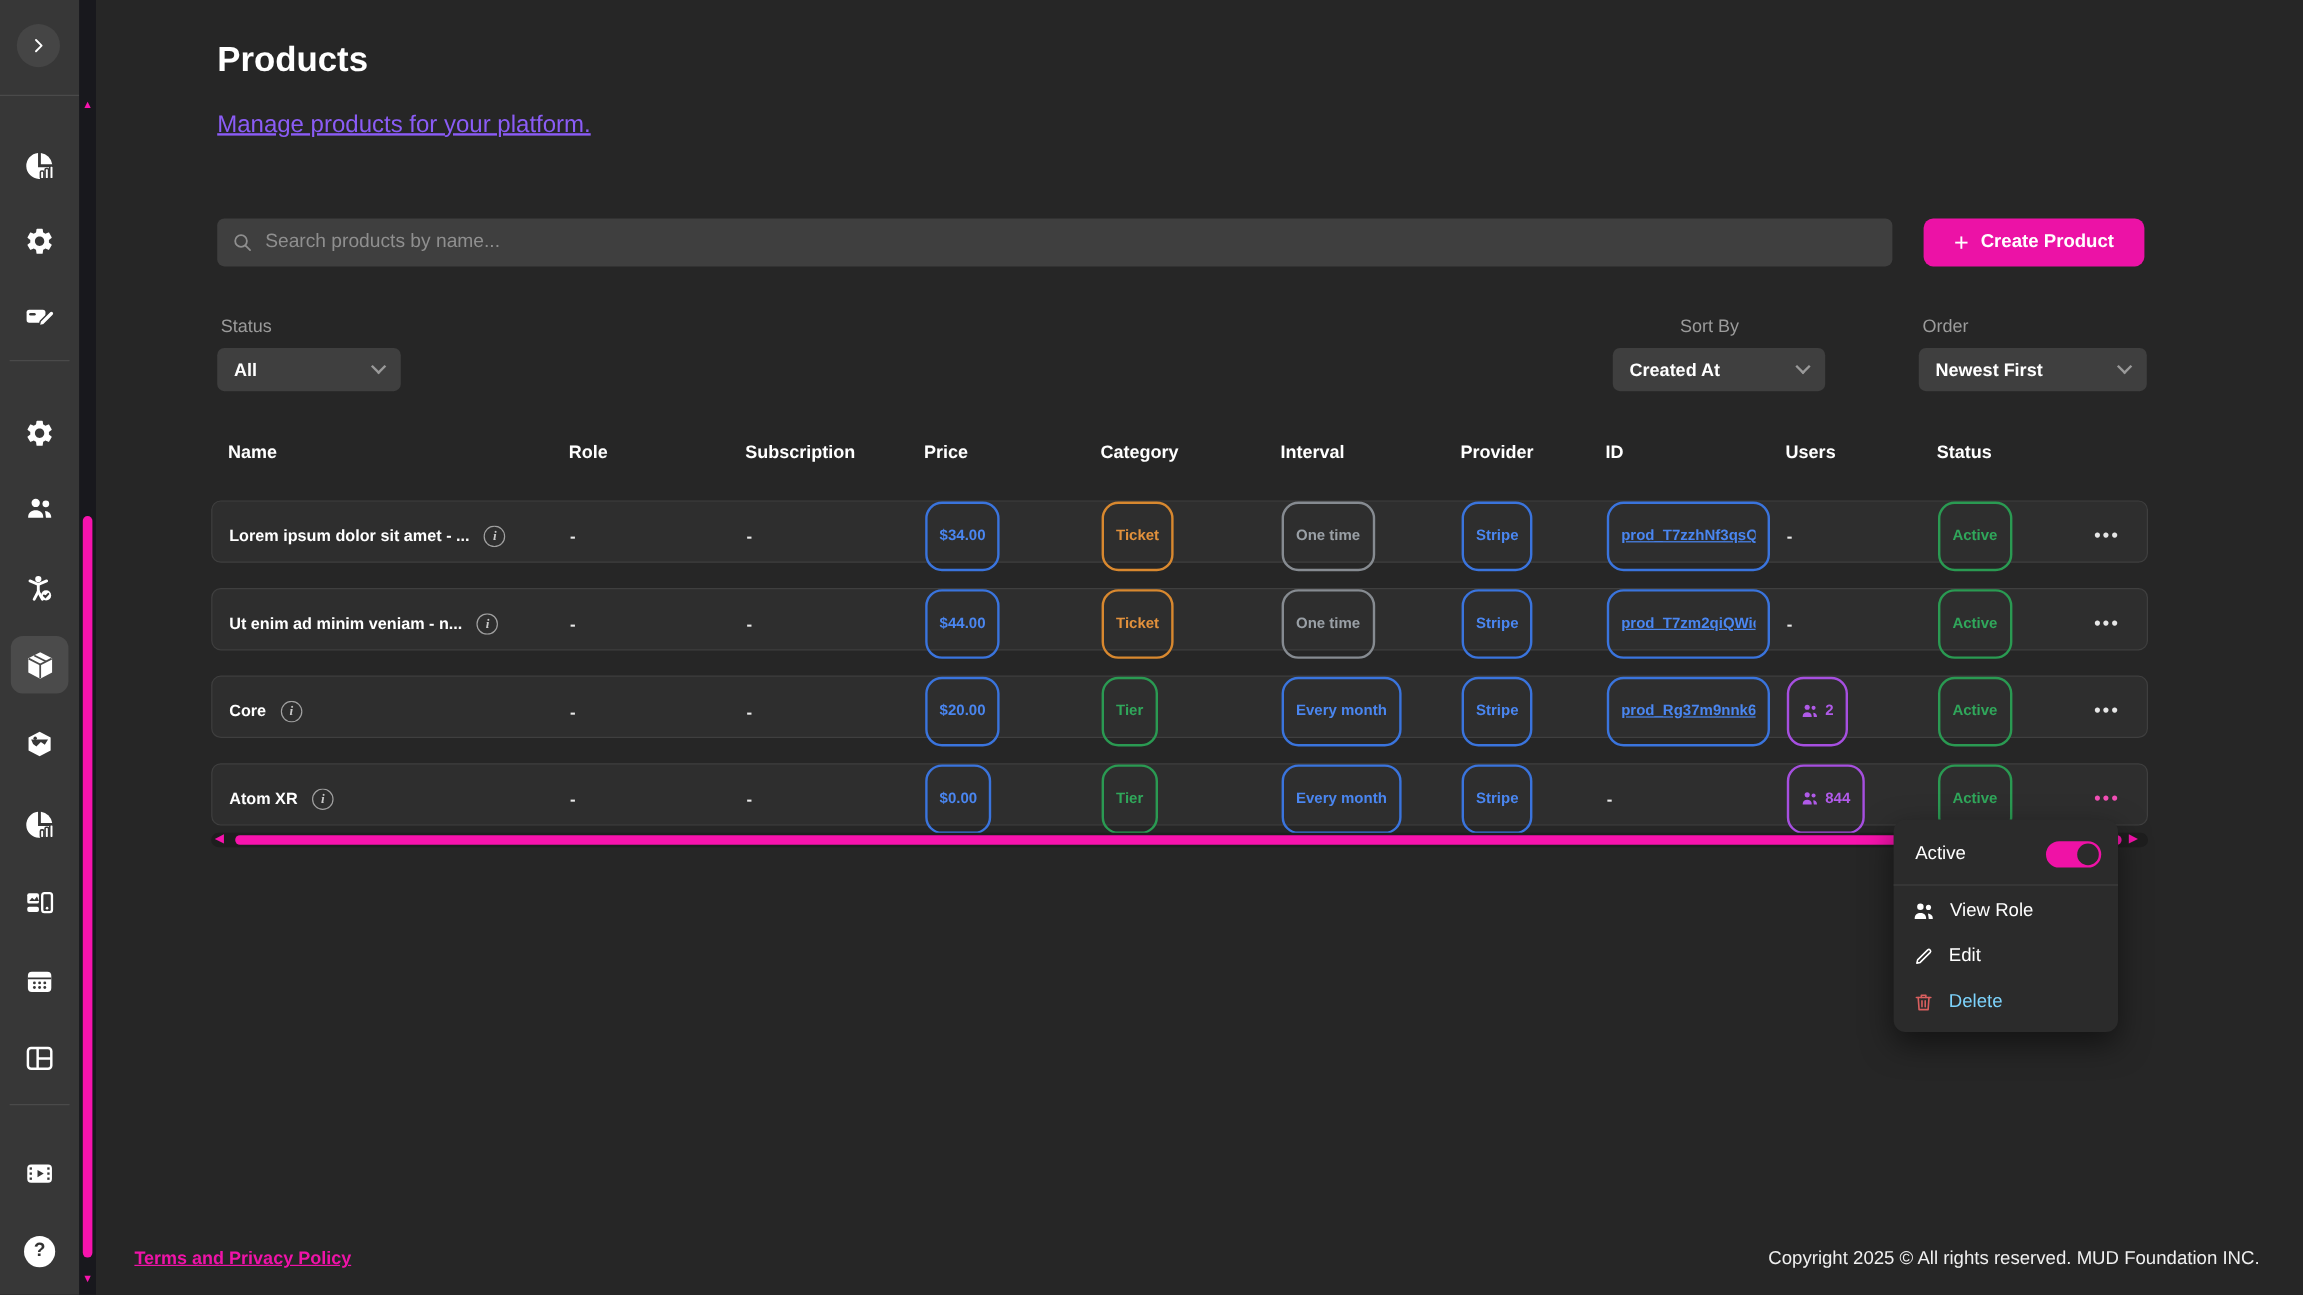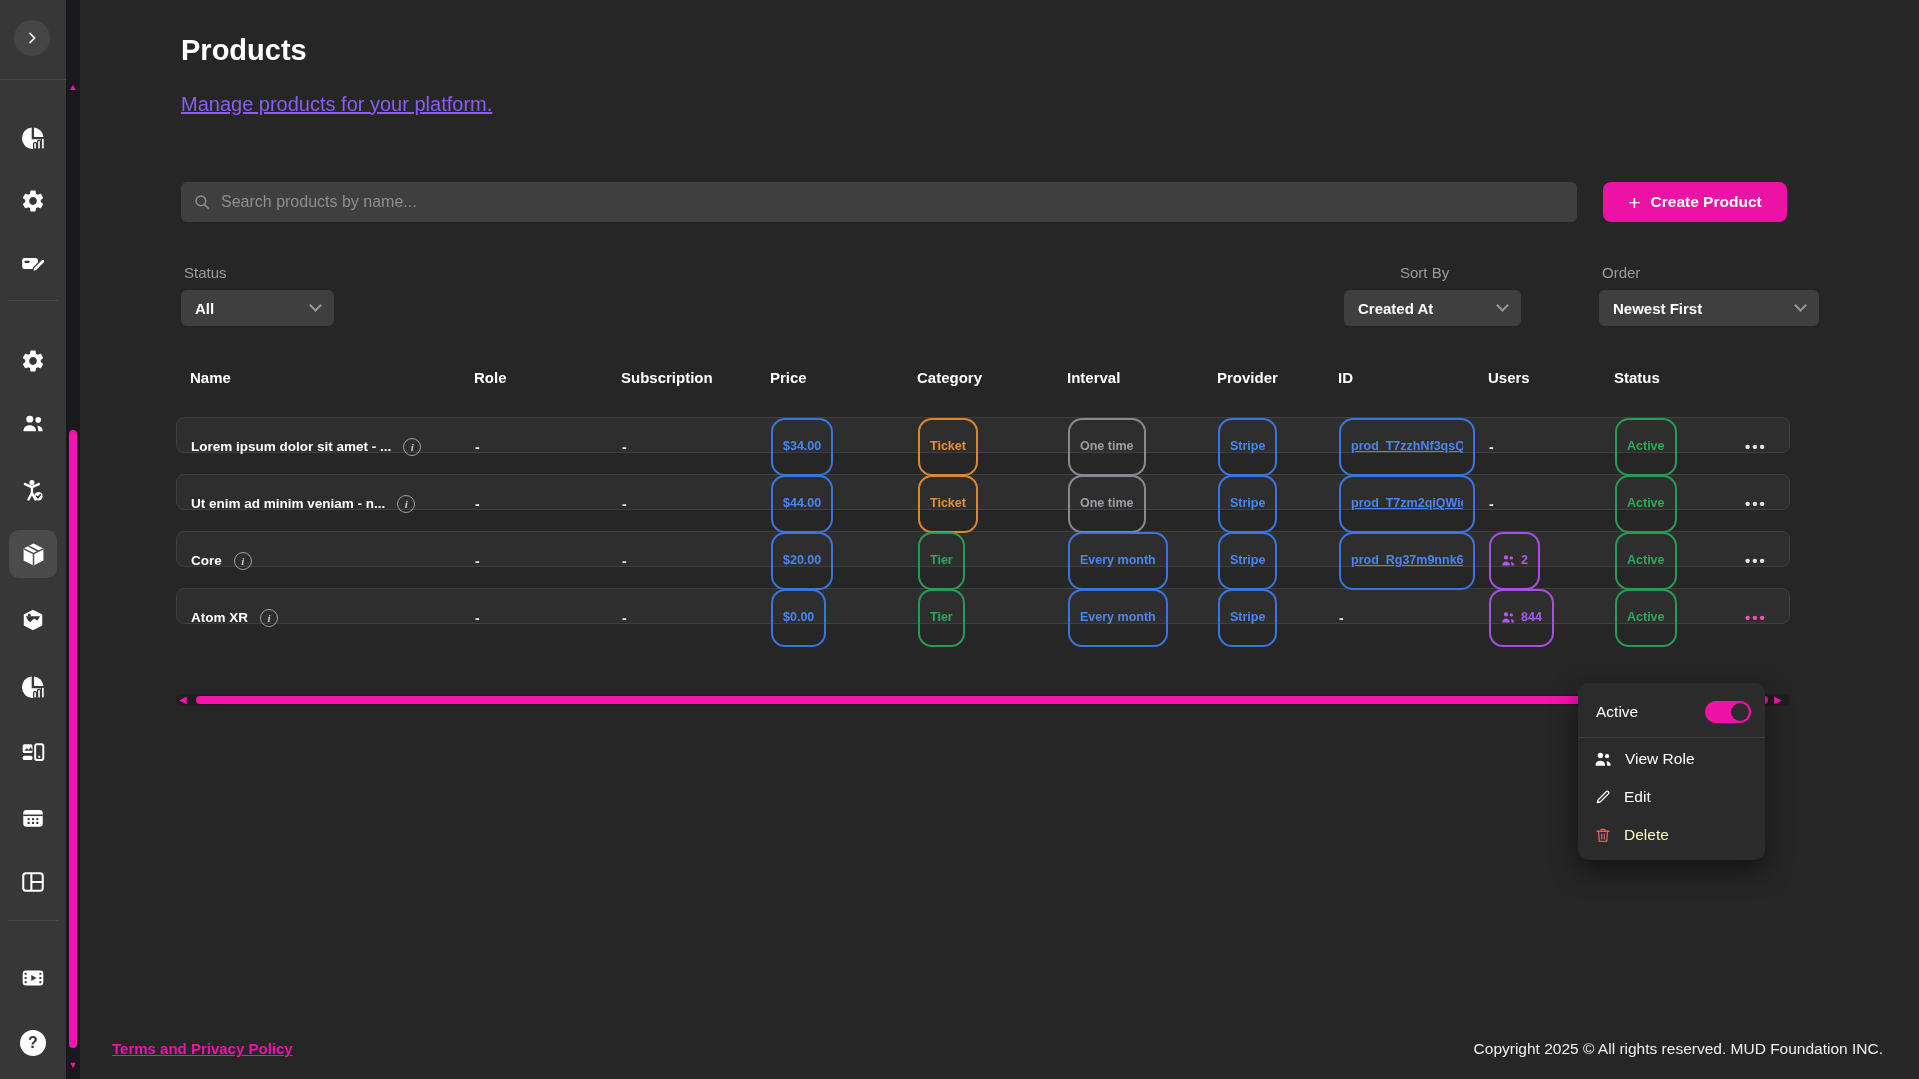--- a/index.html
+++ b/index.html
@@ -46,21 +46,21 @@
     display:flex; align-items:center; justify-content:space-between; padding:0 14px; cursor:pointer; }
   .select .val { font-size:15px; font-weight:bold; color:#fff; }
   .chev { width:9px; height:9px; border-right:2px solid #9a9a9a; border-bottom:2px solid #9a9a9a;
     transform:rotate(45deg); margin-top:-5px; }
 
   
   .table { position:absolute; left:176px; top:357px; width:1614px; }
   .grid-row { display:grid; align-items:center; padding:0 14px;
     grid-template-columns:284px 147px 149px 147px 150px 150px 121px 150px 126px 122px 1fr; }
   .thead { height:40px; margin-bottom:20px; font-size:15px; font-weight:bold; color:#fff; }
-  .trow { height:36px; margin-bottom:21px; background:#2e2e2e; border:1px solid #3f3f3f; border-radius:8px; }
+  .trow { height:52px; margin-bottom:21px; background:#2e2e2e; border:1px solid #3f3f3f; border-radius:8px; }
   .name-cell { display:flex; align-items:center; gap:12px; font-size:13.5px; font-weight:bold;
     white-space:nowrap; overflow:hidden; }
   .info-i { flex:0 0 auto; width:18px; height:18px; border:1.5px solid #a0a0a0; border-radius:50%;
     color:#c9c9c9; font-size:11px; font-style:italic; font-family:"Liberation Serif",serif;
     display:flex; align-items:center; justify-content:center; }
   .dash { font-weight:bold; color:#e8e8e8; font-size:14px; }
   .pill { display:inline-flex; align-items:center; gap:5px; border:2px solid; border-radius:14px;
     padding:19px 10px; font-size:12.5px; font-weight:bold; line-height:1.25; background:transparent;
     white-space:nowrap; }
   .pill.blue   { color:#4a86f0; border-color:#3a74dd; }
@@ -80,21 +80,21 @@
   .h-thumb { position:absolute; left:20px; top:2px; width:1572px; height:8px; background:#f713ad; border-radius:4px; }
 
   
   .menu { position:absolute; left:1578px; top:683px; width:187px; background:#2b2b2b; border-radius:10px;
     box-shadow:0 10px 26px rgba(0,0,0,.5); z-index:10; padding:6px 0; }
   .menu-row { display:flex; align-items:center; gap:12px; padding:10px 16px; font-size:15.5px; cursor:pointer; }
   .menu-active-row { justify-content:space-between; padding:12px 14px 12px 18px; }
   .menu-divider { border-top:1px solid #3e3e3e; margin:2px 0; }
   .toggle { width:46px; height:22px; border-radius:11px; background:#ef12a6; position:relative; cursor:pointer; }
   .toggle .knob { position:absolute; right:2px; top:2px; width:18px; height:18px; border-radius:50%; background:#2b2b2b; }
-  .menu-delete { color:#fef9c3; }
+  .menu-delete { color:#7dd3fc; }
 
   
   .terms-link { position:absolute; left:112px; top:1040px; font-size:15px; font-weight:bold;
     color:#ef13a8; text-decoration:underline; cursor:pointer; }
   .copyright { position:absolute; right:36px; top:1040px; font-size:15.5px; color:#f0f0f0; }
 
   svg { display:block; }
 </style>
 </head>
 <body>
@@ -300,21 +300,21 @@
     <span class="chev"></span>
   </div>
 
   <div class="filter-label" style="left:1400px; top:264px">Sort By</div>
   <div class="select" style="left:1344px; width:177px">
     <span class="val">Created At</span>
     <span class="chev"></span>
   </div>
 
   <div class="filter-label" style="left:1602px; top:264px">Order</div>
-  <div class="select" style="left:1599px; width:220px">
+  <div class="select" style="left:1599px; width:190px">
     <span class="val">Newest First</span>
     <span class="chev"></span>
   </div>
 
   <div class="table">
     <div class="grid-row thead">
       <div>Name</div>
       <div>Role</div>
       <div>Subscription</div>
       <div>Price</div>

